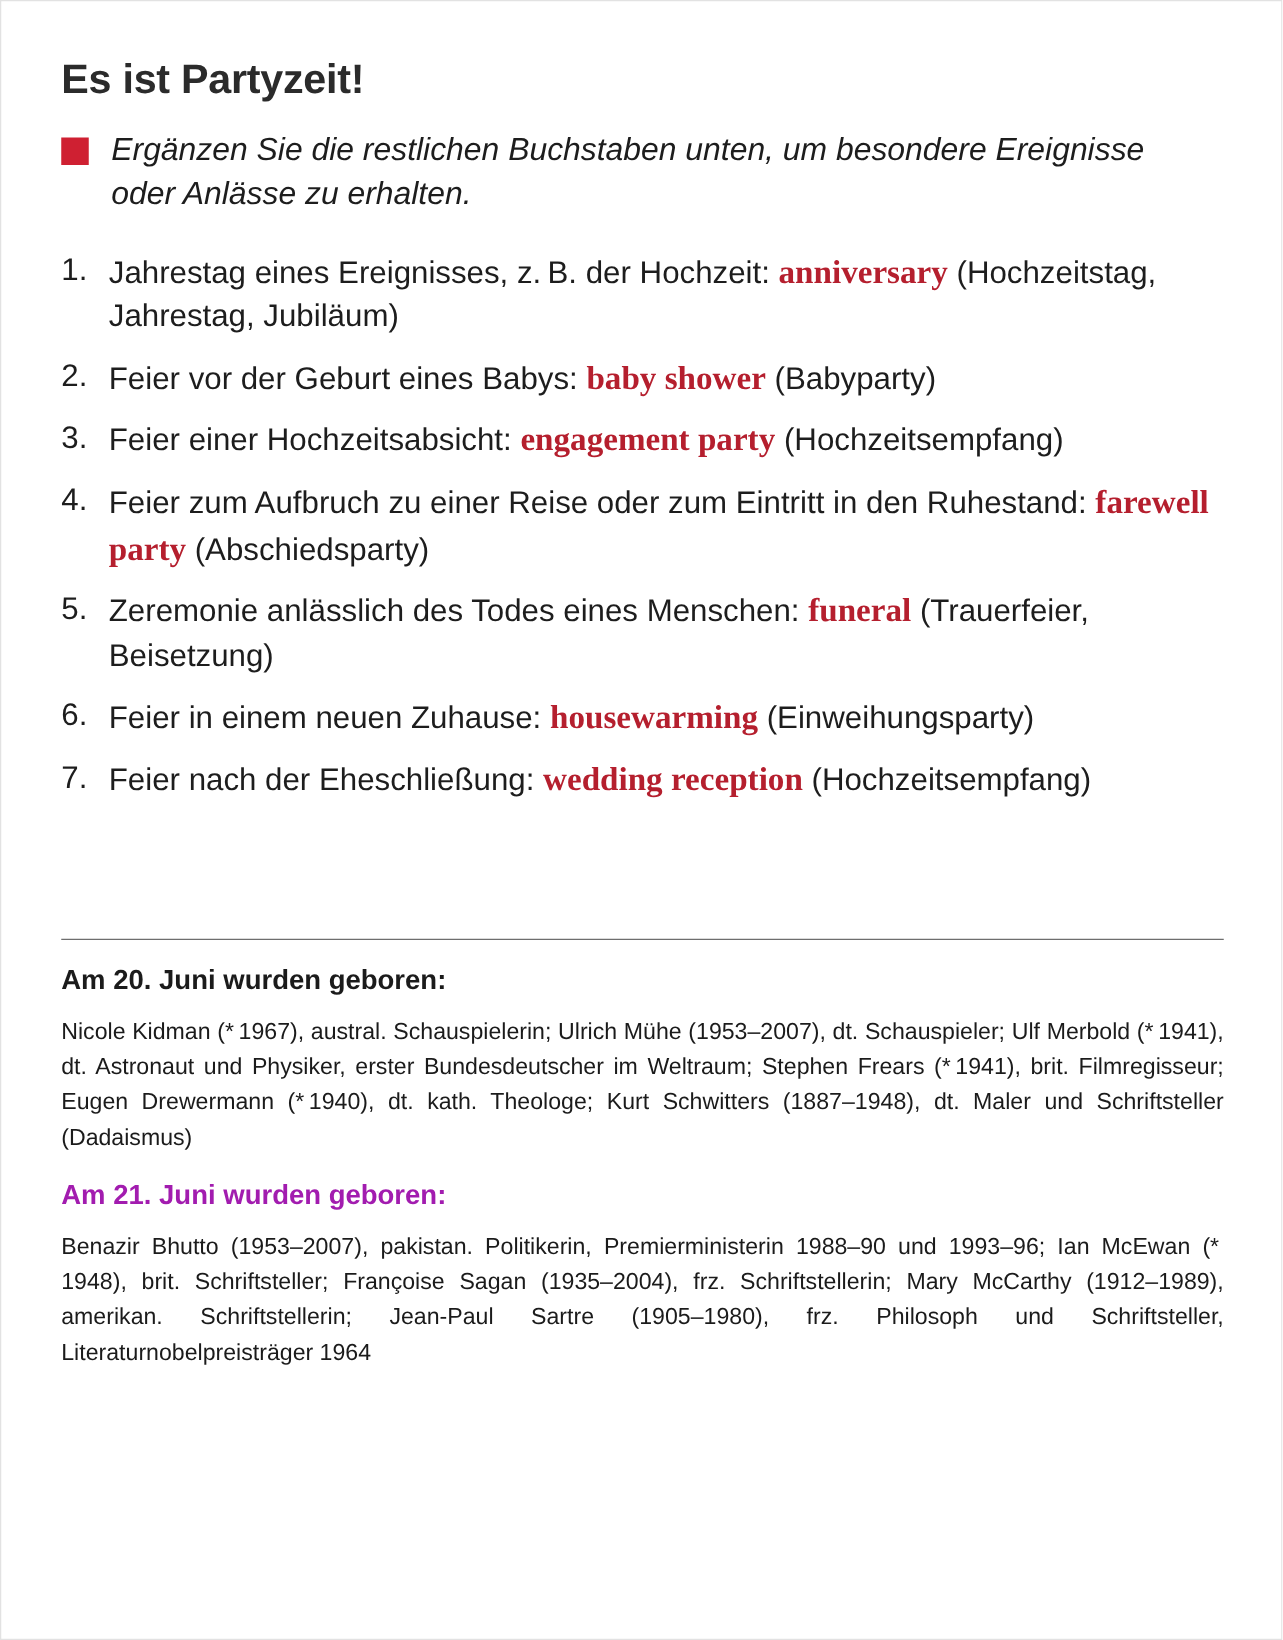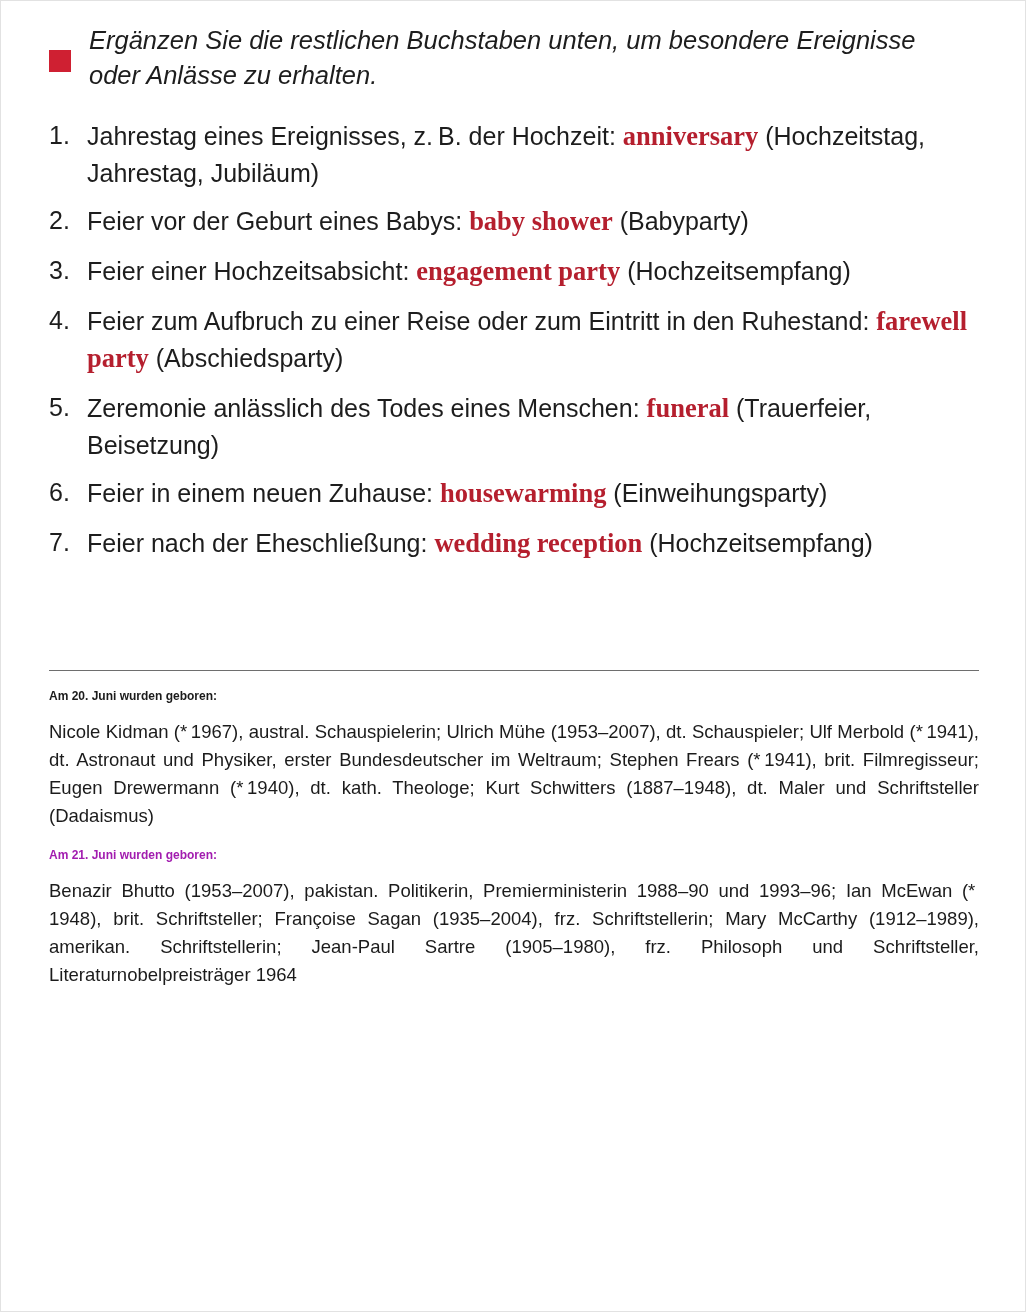--- a/index.html
+++ b/index.html
@@ -36,21 +36,21 @@
     line-height: 1.1;
     letter-spacing: -0.2px;
     color: #2b2b2b;
     margin: 0;
     padding-top: 44px;
   }
 
   
   .intro {
     display: flex;
-    align-items: center;
+    align-items: flex-start;
     margin-top: 22px;
   }
   .intro-bullet {
     flex: 0 0 auto;
     width: 22px;
     height: 22px;
     background: #cf2032;
     margin-top: 7px;
     margin-right: 18px;
   }
@@ -101,21 +101,21 @@
     width: 930px;
   }
 
   
   .birth-block {
     margin-top: 18px;
   }
   .birth-head {
     font-family: "Liberation Sans", sans-serif;
     font-weight: bold;
-    font-size: 12px;
+    font-size: 22px;
     line-height: 1.3;
     color: #1b1b1b;
     margin-bottom: 13px;
   }
   .birth-head.accent {
     color: #a21caf;
   }
   .birth-body {
     font-family: "Liberation Sans", sans-serif;
     font-size: 18.5px;
@@ -139,20 +139,21 @@
   .footer .brand {
     color: #c22434;
   }
 </style>
 </head>
 <body>
 
 <div class="page">
   <div class="content">
 
+    <h1 class="page-title">Es ist Partyzeit!</h1>
 
     <div class="intro">
       <span class="intro-bullet"></span>
       <div class="intro-text">Ergänzen Sie die restlichen Buchstaben unten, um besondere Ereignisse oder Anlässe zu erhalten.</div>
     </div>
 
     <ol class="tasklist" id="task-list" style="list-style: none; padding: 0px;">
         <li class="task">
           <span class="task-num">1.</span>
           <span class="task-body"><span>Jahrestag eines Ereignisses, z. B. der Hochzeit: </span><span class="term">anniversary</span><span> (Hochzeitstag, Jahrestag, Jubiläum)</span></span>

